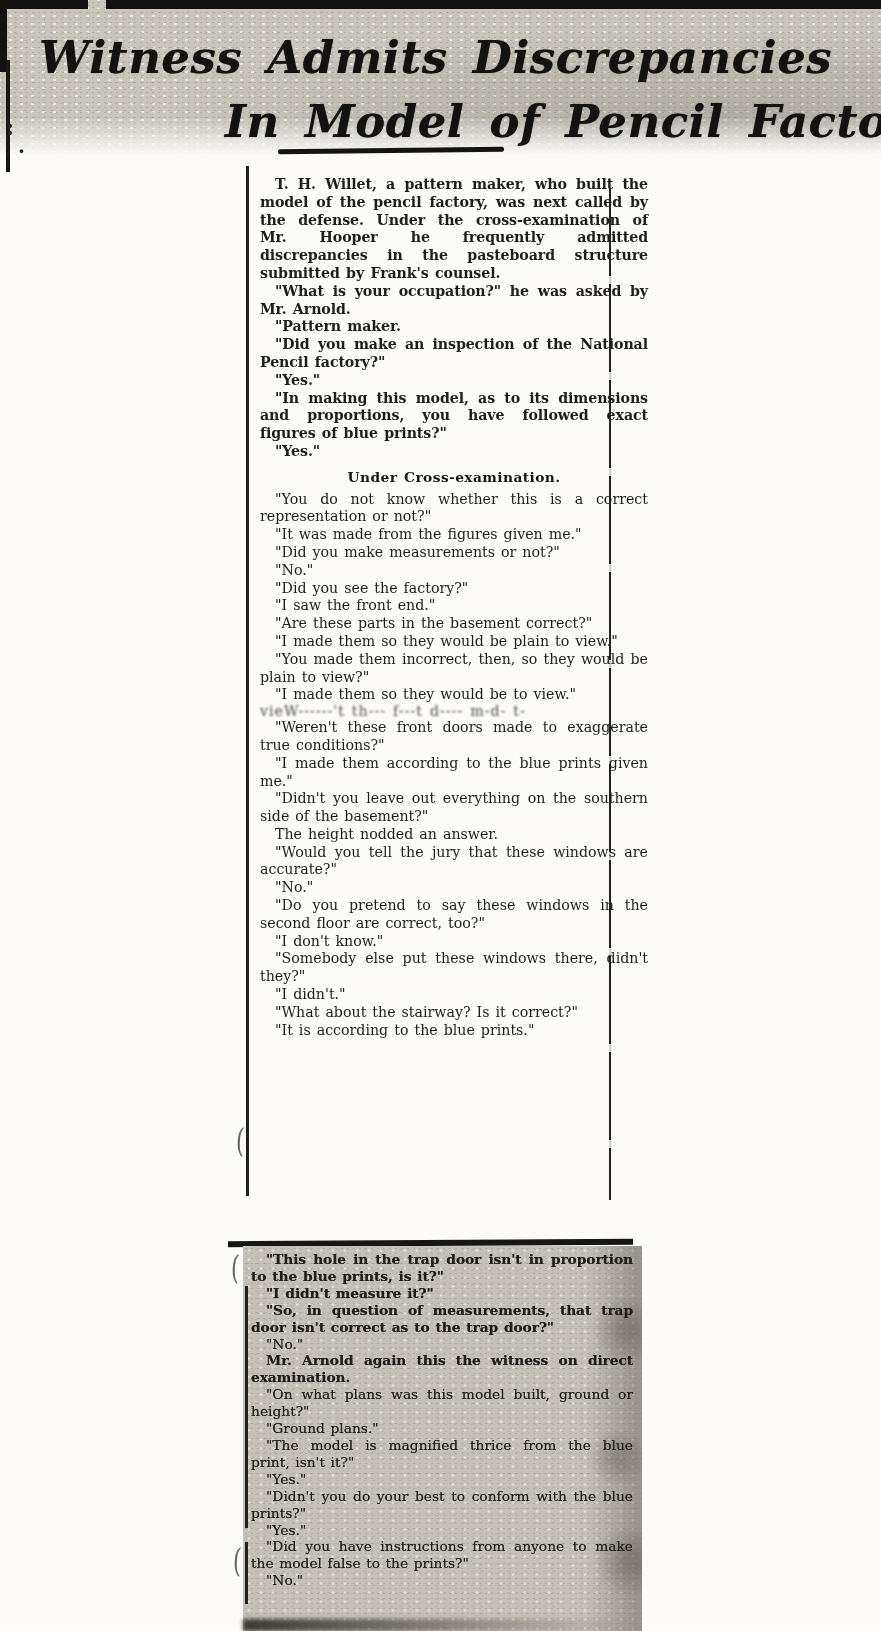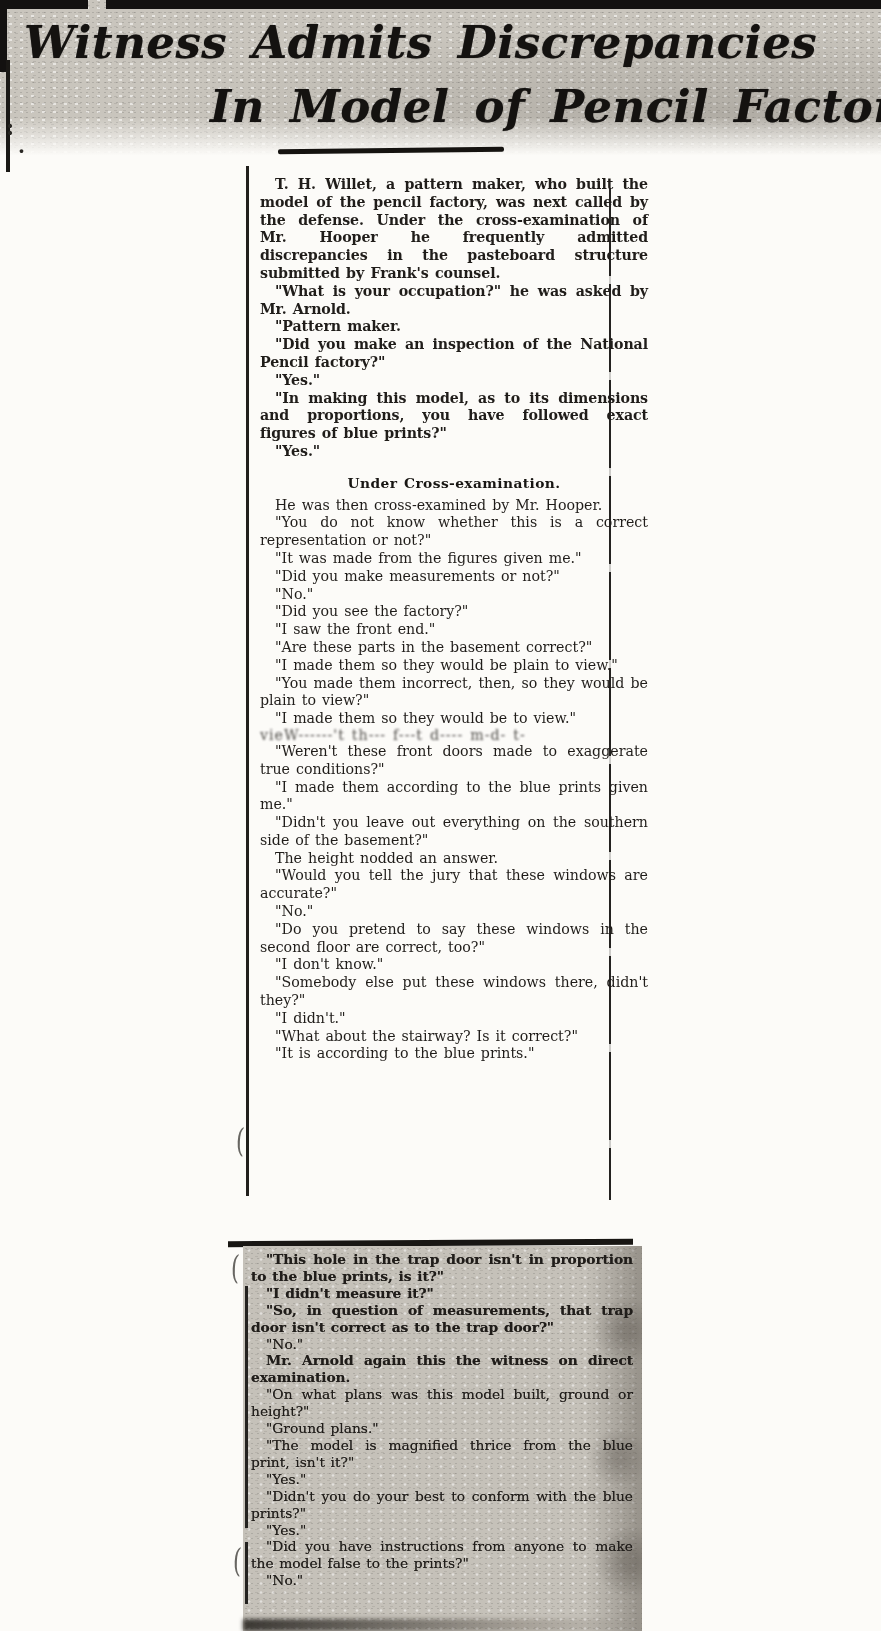--- a/index.html
+++ b/index.html
@@ -24,21 +24,21 @@
   
   .topbar{position:absolute;top:0;height:9px;background:#131110;}
   .topbar.seg1{left:0;width:88px;}
   .topbar.seg2{left:106px;width:775px;}
   .lmark-a{position:absolute;left:0;top:9px;width:7px;height:63px;background:#131110;}
   .lmark-b{position:absolute;left:6px;top:60px;width:4px;height:112px;background:#1a1815;}
   .colon{position:absolute;left:6px;top:114px;font-size:22px;font-weight:bold;color:#2a2824;}
   .dot{position:absolute;left:18px;top:134px;font-size:20px;font-weight:bold;color:#2a2824;}
   
   .headline{
-    position:absolute;margin:0;white-space:nowrap;
+    position:absolute;margin:15px;white-space:nowrap;
     font-style:italic;font-weight:bold;font-size:45px;color:#141210;
     letter-spacing:.5px;word-spacing:9px;
     text-shadow:0 0 1px rgba(10,8,6,.65);
   }
   .headline.l1{left:24px;top:16px;}
   .headline.l2{left:210px;top:80px;}
   .divider{
     position:absolute;left:278px;top:148px;width:226px;height:5px;
     background:#151310;transform:rotate(-.6deg);border-radius:2px;
   }
@@ -49,21 +49,21 @@
     background:repeating-linear-gradient(to bottom,#242220 0 88px,rgba(36,34,32,.22) 88px 96px);
   }
   .col1{
     position:absolute;left:249px;top:168px;width:403px;box-sizing:border-box;
     padding:8px 4px 0 11px;
     font-size:14.2px;line-height:17.8px;text-align:justify;word-spacing:1.5px;
   }
   .para{margin:0;text-indent:15px;color:#201d1a;}
   .para.bold{font-weight:bold;letter-spacing:-.1px;}
   .subhead{
-    margin:14px 0 4px;text-align:center;text-indent:0;
+    margin:8px 0 4px;text-align:center;text-indent:0;
     font-weight:bold;font-size:13.8px;letter-spacing:.4px;color:#181613;
   }
   .para.artifact{
     height:15px;line-height:15px;overflow:hidden;text-indent:0;
     filter:blur(1.2px);opacity:.8;letter-spacing:1px;
   }
   
   .cut-bar{
     position:absolute;left:228px;top:1240px;width:405px;height:6px;
     background:#181613;transform:rotate(-.35deg);
@@ -123,21 +123,20 @@
 
   <div class="col1">
       <p class="para bold">T. H. Willet, a pattern maker, who built the model of the pencil factory, was next called by the defense. Under the cross-examination of Mr. Hooper he frequently admitted discrepancies in the pasteboard structure submitted by Frank's counsel.</p>
       <p class="para bold">"What is your occupation?" he was asked by Mr. Arnold.</p>
       <p class="para bold">"Pattern maker.</p>
       <p class="para bold">"Did you make an inspection of the National Pencil factory?"</p>
       <p class="para bold">"Yes."</p>
       <p class="para bold">"In making this model, as to its dimensions and proportions, you have followed exact figures of blue prints?"</p>
       <p class="para bold">"Yes."</p>
       <p class="subhead">Under Cross-examination.</p>
-      <p class="para">He was then cross-examined by Mr. Hooper.</p>
       <p class="para">"You do not know whether this is a correct representation or not?"</p>
       <p class="para">"It was made from the figures given me."</p>
       <p class="para">"Did you make measurements or not?"</p>
       <p class="para">"No."</p>
       <p class="para">"Did you see the factory?"</p>
       <p class="para">"I saw the front end."</p>
       <p class="para">"Are these parts in the basement correct?"</p>
       <p class="para">"I made them so they would be plain to view."</p>
       <p class="para">"You made them incorrect, then, so they would be plain to view?"</p>
       <p class="para">"I made them so they would be to view."</p>

